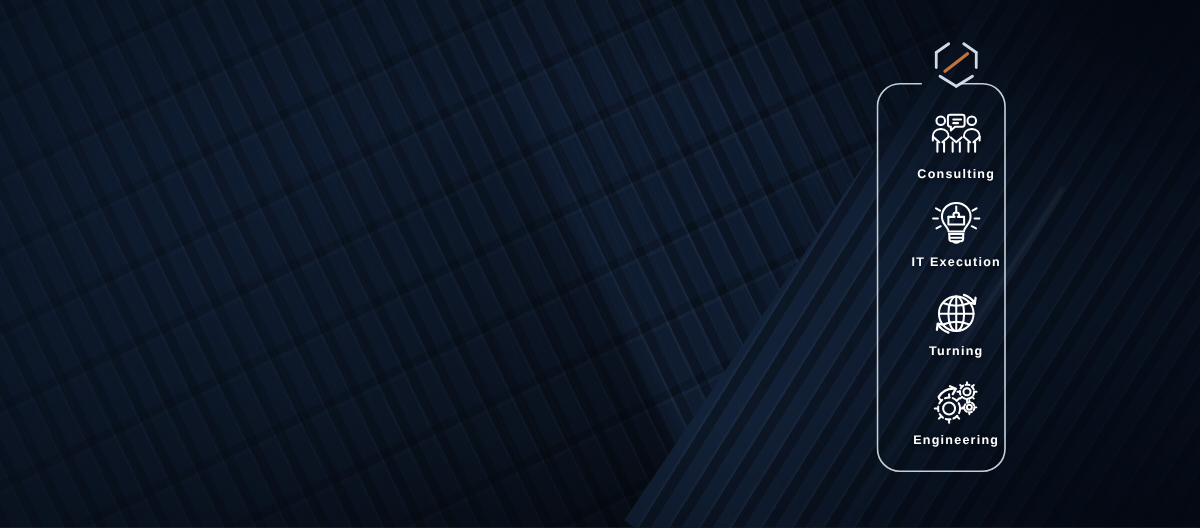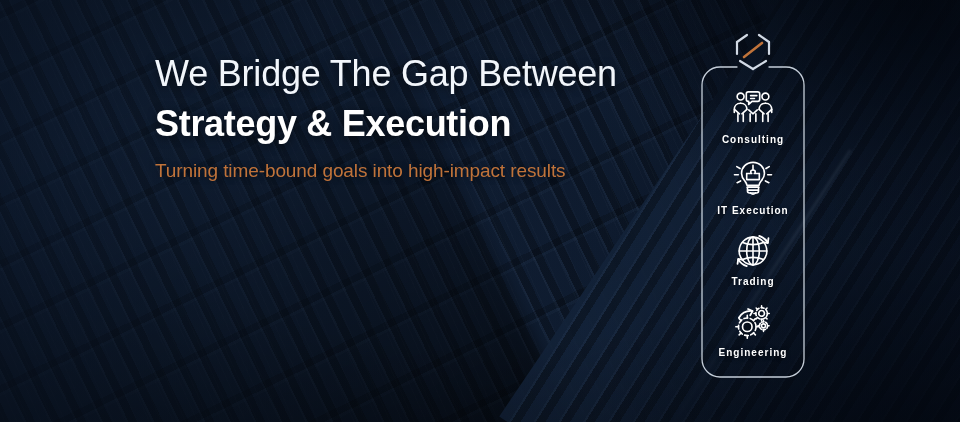--- a/index.html
+++ b/index.html
@@ -174,21 +174,21 @@
     color: #c0733a;
     letter-spacing: -0.1px;
     white-space: nowrap;
     text-shadow: 0 1px 6px rgba(0,0,0,0.5);
   }
 
   
   .panel {
     position: absolute;
     left: 701px; top: 66px;
-    width: 104px; height: 312px;
+    width: 104px; height: 312px; padding-left: 24px;
   }
   .panel-frame {
     position: absolute; inset: 0;
     pointer-events: none;
   }
   .panel-badge {
     position: absolute;
     left: 50%; top: -38px;
     transform: translateX(-50%);
     width: 44px; height: 50px;
@@ -234,25 +234,20 @@
     <div class="bldg-left"></div>
     <div class="bldg-left-fine"></div>
     <div class="shadow-wedge-l"></div>
     <div class="bldg-right"></div>
     <div class="edge-seam"></div>
     <div class="corner-dark-tr"></div>
     <div class="corner-dark-br"></div>
     <div class="scrim"></div>
   </div>
 
-  <div class="copy">
-    <div class="h-line1">We Bridge The Gap Between</div>
-    <div class="h-line2">Strategy &amp; Execution</div>
-    <div class="subhead">Turning time-bound goals into high-impact results</div>
-  </div>
 
   <div class="panel">
 
     <svg class="panel-frame" viewBox="0 0 104 312" width="104" height="312">
 
       <path d="M 36 1 L 19 1 A 18 18 0 0 0 1 19 L 1 293 A 18 18 0 0 0 19 311 L 85 311 A 18 18 0 0 0 103 293 L 103 19 A 18 18 0 0 0 85 1 L 68 1" fill="none" stroke="#dfe8f3" stroke-width="1.3" stroke-linecap="round" opacity="0.88"></path>
     </svg>
 
     <svg class="panel-badge" viewBox="0 0 44 50" width="44" height="50">
 
@@ -329,21 +324,21 @@
             <path d="M 11.0 13.0 q 11 4.6 22 0"></path>
             <path d="M 11.0 31.0 q 11 -4.6 22 0"></path>
             <path d="M 22 7.5 v 29"></path>
 
             <path d="M 28.5 6.2 a 17 17 0 0 1 9.0 7.0" stroke-width="1.9"></path>
             <path d="M 38.2 8.6 l -0.7 5.1 l -5.0 -1.1" stroke-width="1.9"></path>
             <path d="M 15.5 37.8 a 17 17 0 0 1 -9.0 -7.0" stroke-width="1.9"></path>
             <path d="M 5.8 35.4 l 0.7 -5.1 l 5.0 1.1" stroke-width="1.9"></path>
           </svg>
         </span>
-        <span class="svc-label">Trading</span>
+        <span class="svc-label">Turning</span>
       </div>
 
       <div class="svc">
         <span class="svc-ico">
           <svg viewBox="0 0 44 44" width="42" height="42" fill="none" stroke="#ffffff" stroke-width="1.7" stroke-linecap="round" stroke-linejoin="round">
 
             <g transform="translate(16,27)">
               <circle cx="0" cy="0" r="5.0"></circle>
               <circle cx="0" cy="0" r="9.2" stroke-dasharray="4.0 2.6"></circle>
               <g stroke-width="1.7">

